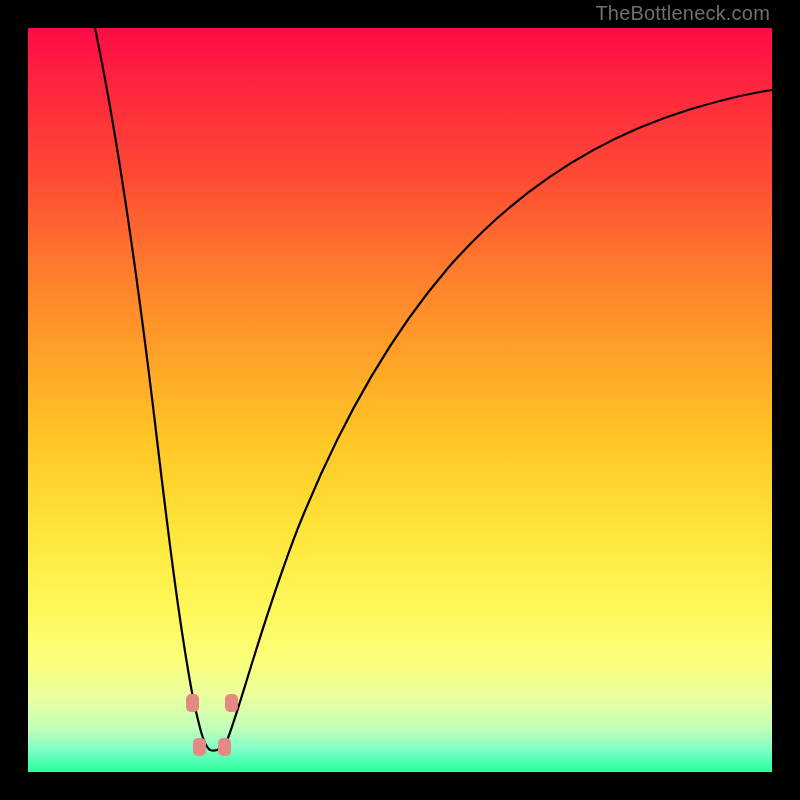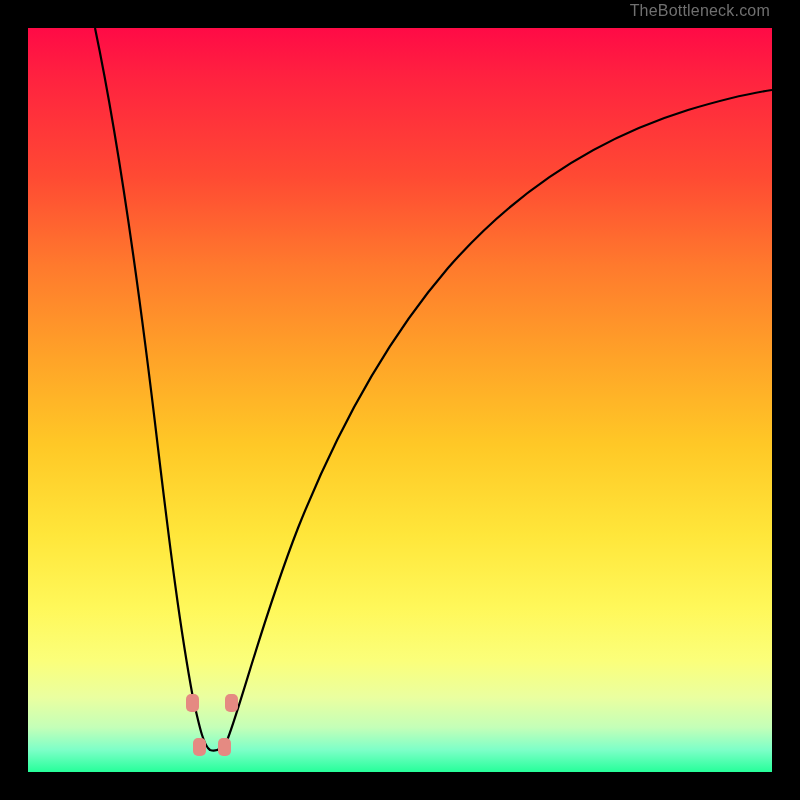--- a/index.html
+++ b/index.html
@@ -33,21 +33,21 @@
       #c4ffb8 94%,
       #7effc8 97%,
       #26ff9a 100%
     );
   }
   .attribution {
     position: absolute;
     top: 2px;
     right: 30px;
     color: #707070;
-    font-size: 16px;
+    font-size: 20px;
     font-weight: 500;
     letter-spacing: 0.2px;
     user-select: none;
   }
   svg.curve {
     position: absolute;
     left: 0;
     top: 0;
     width: 744px;
     height: 744px;

